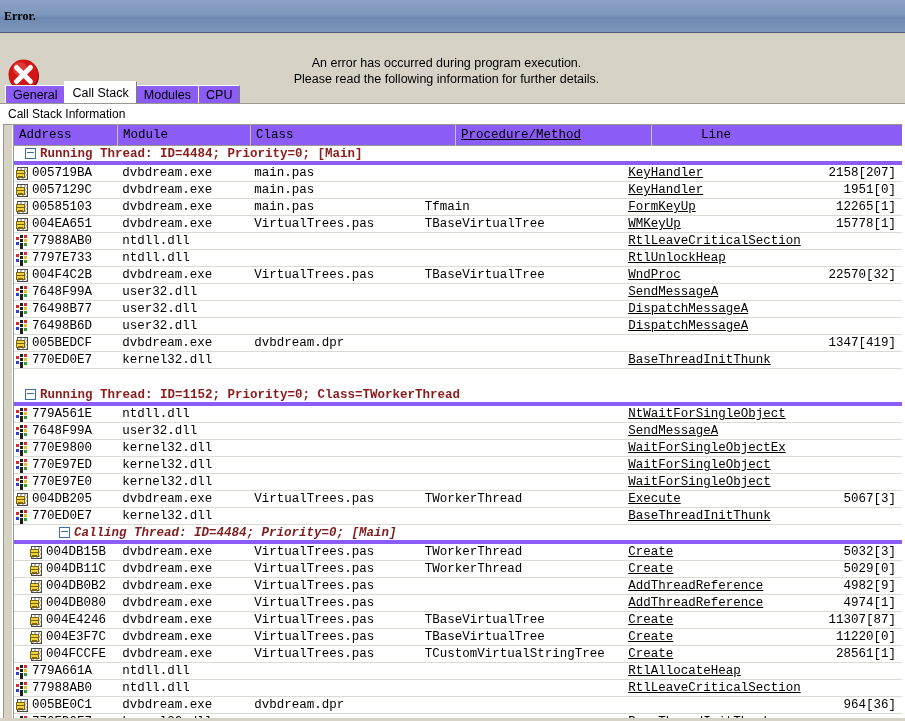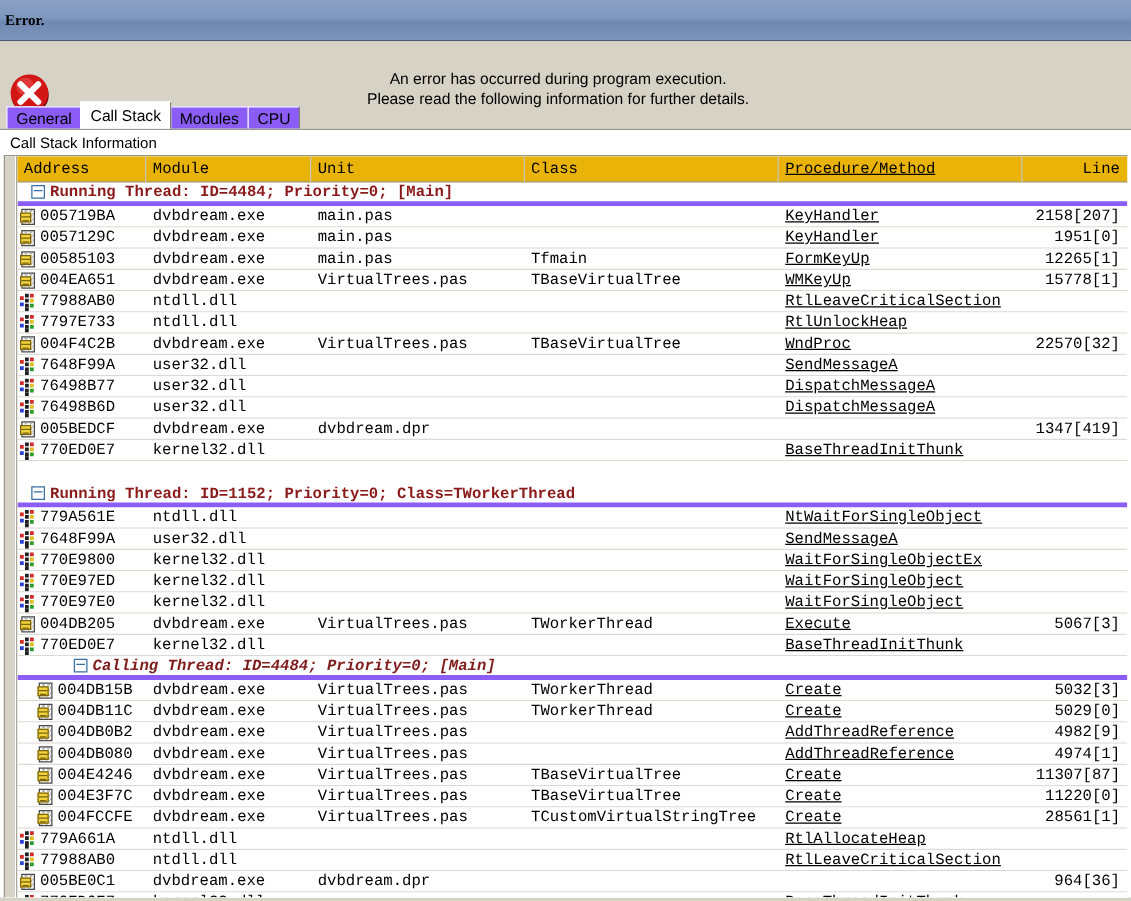--- a/index.html
+++ b/index.html
@@ -147,21 +147,21 @@
     min-width: 0;
     display: flex;
     flex-direction: column;
     background: #ffffff;
   }
   
   .hdr {
     display: flex;
     height: 21px;
     flex: none;
-    background: #eab308;
+    background: #8b5cf6;
     border-bottom: 1px solid #9a978e;
     font-family: "Liberation Mono", monospace;
     font-size: 12.5px;
     color: #000000;
     align-items: center;
     box-sizing: border-box;
   }
   .hdr .cell {
     box-sizing: border-box;
     padding: 0 5px;
@@ -343,21 +343,20 @@
 
   <div class="panel">
     <div class="panel-caption">Call Stack Information</div>
 
     <div class="grid-wrap">
       <div class="gutter"></div>
       <div class="grid">
         <div class="hdr" id="gridheader">
             <div class="cell c-addr">Address</div>
             <div class="cell c-mod">Module</div>
-            <div class="cell c-unit">Unit</div>
             <div class="cell c-class">Class</div>
             <div class="cell c-proc">Procedure/Method</div>
             <div class="cell c-line">Line</div>
           </div>
         <div class="rows" id="gridrows">
             <div class="grouprow">
               <span class="expander"></span>
               <span class="gtext">Running Thread: ID=4484; Priority=0; [Main]</span>
             </div>
             <div class="row">

